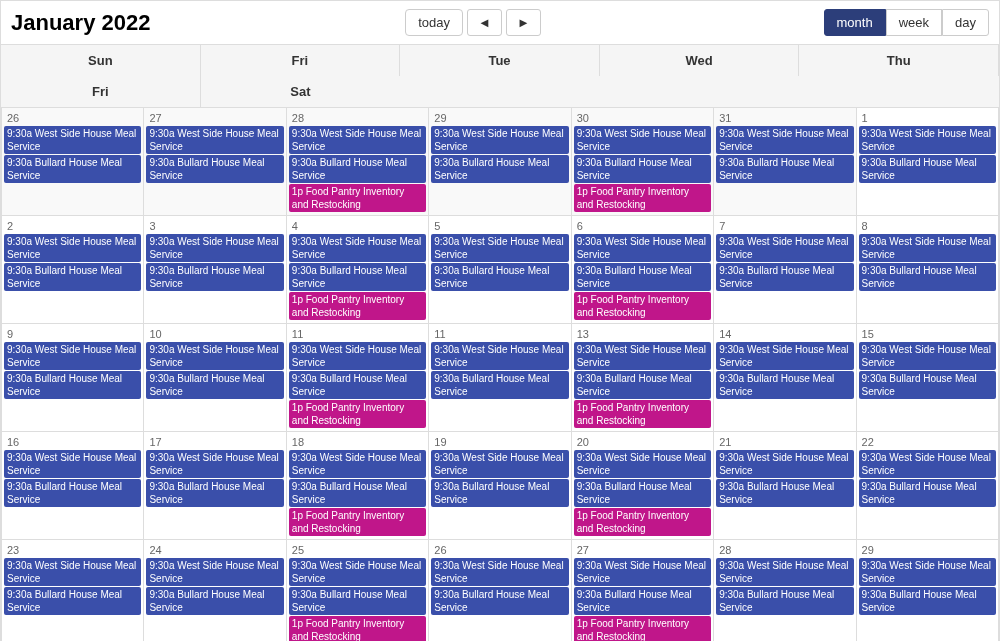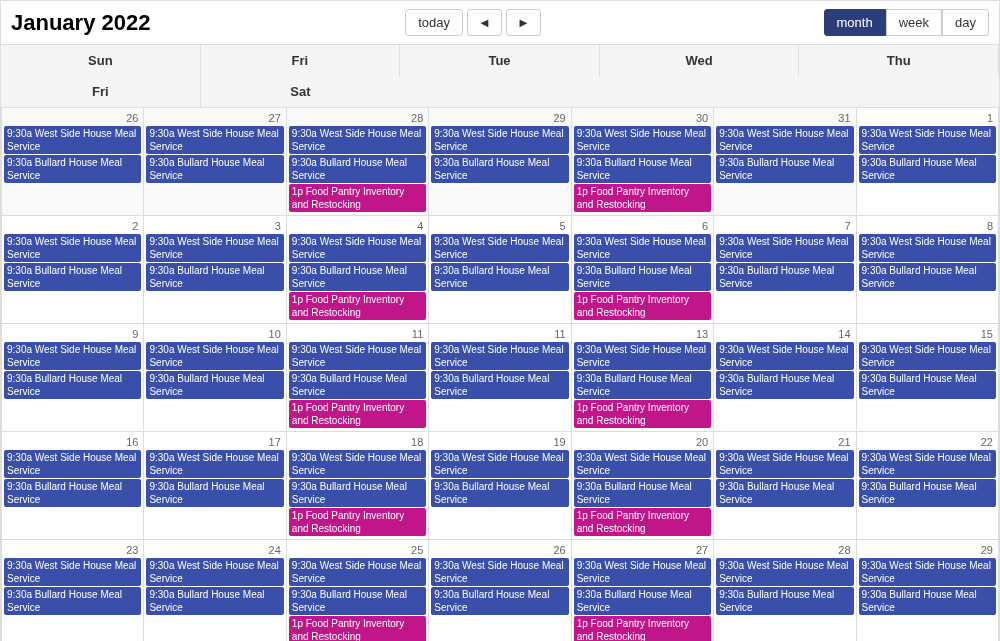--- a/index.html
+++ b/index.html
@@ -95,21 +95,20 @@
       min-height: 90px;
       padding: 2px;
       vertical-align: top;
       background: #fff;
     }
     .cal-cell.other-month {
       background: #f9f9f9;
     }
 
     .cell-date {
-      text-align: right;
       font-size: 11px;
       color: #666;
       padding: 2px 3px;
     }
 
     .event {
       display: block;
       padding: 1px 3px;
       margin-bottom: 1px;
       border-radius: 2px;

